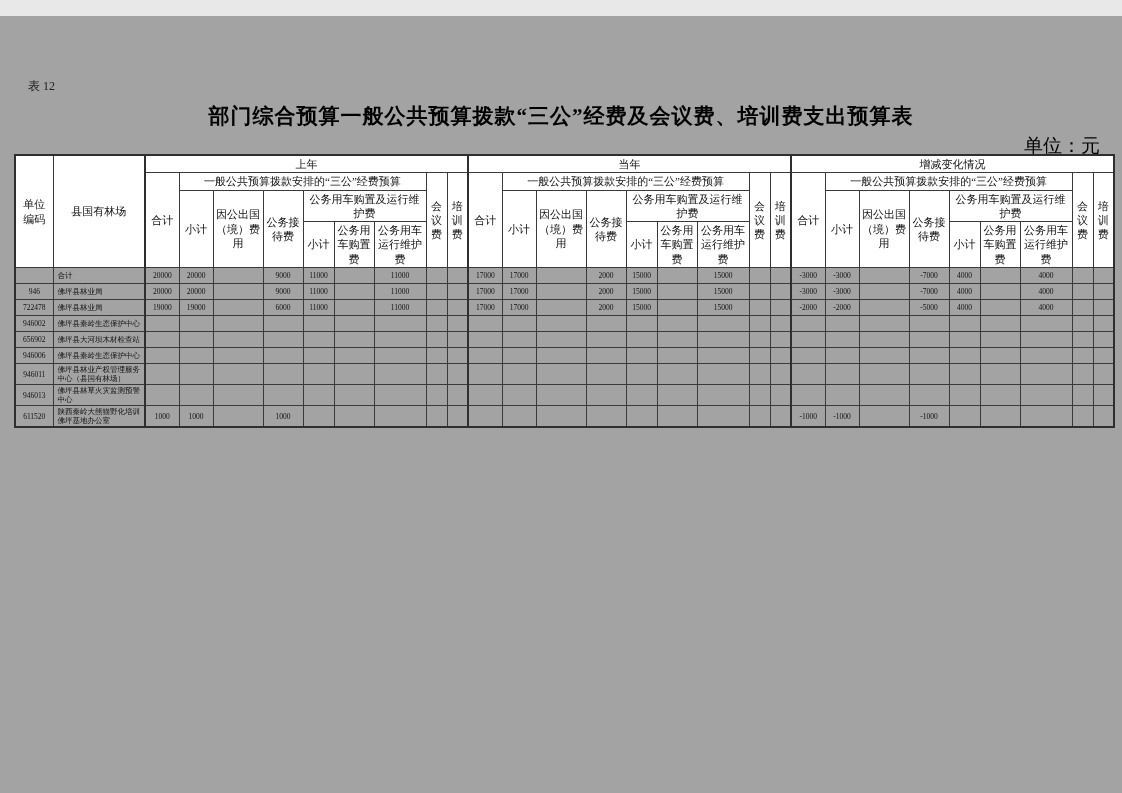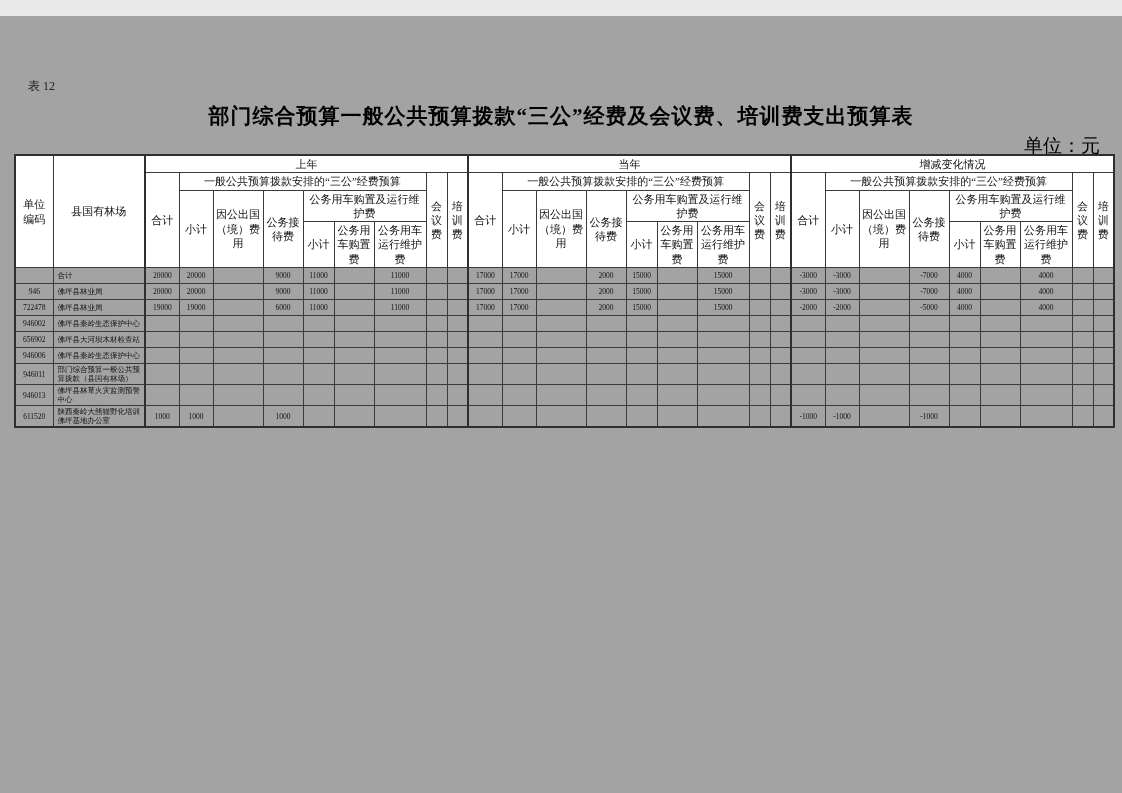--- a/index.html
+++ b/index.html
@@ -350,21 +350,21 @@
           <td></td>
           <td></td>
           <td></td>
           <td></td>
           <td></td>
           <td></td>
           <td></td>
         </tr>
         <tr>
           <td>946011</td>
-          <td class="name-cell">部门综合预算一般公共预算拨款（县国有林场）</td>
+          <td class="name-cell">佛坪县林业产权管理服务中心（县国有林场）</td>
           <td class="sec-border-left"></td>
           <td></td>
           <td></td>
           <td></td>
           <td></td>
           <td></td>
           <td></td>
           <td></td>
           <td></td>
           <td class="sec-border-left"></td>

